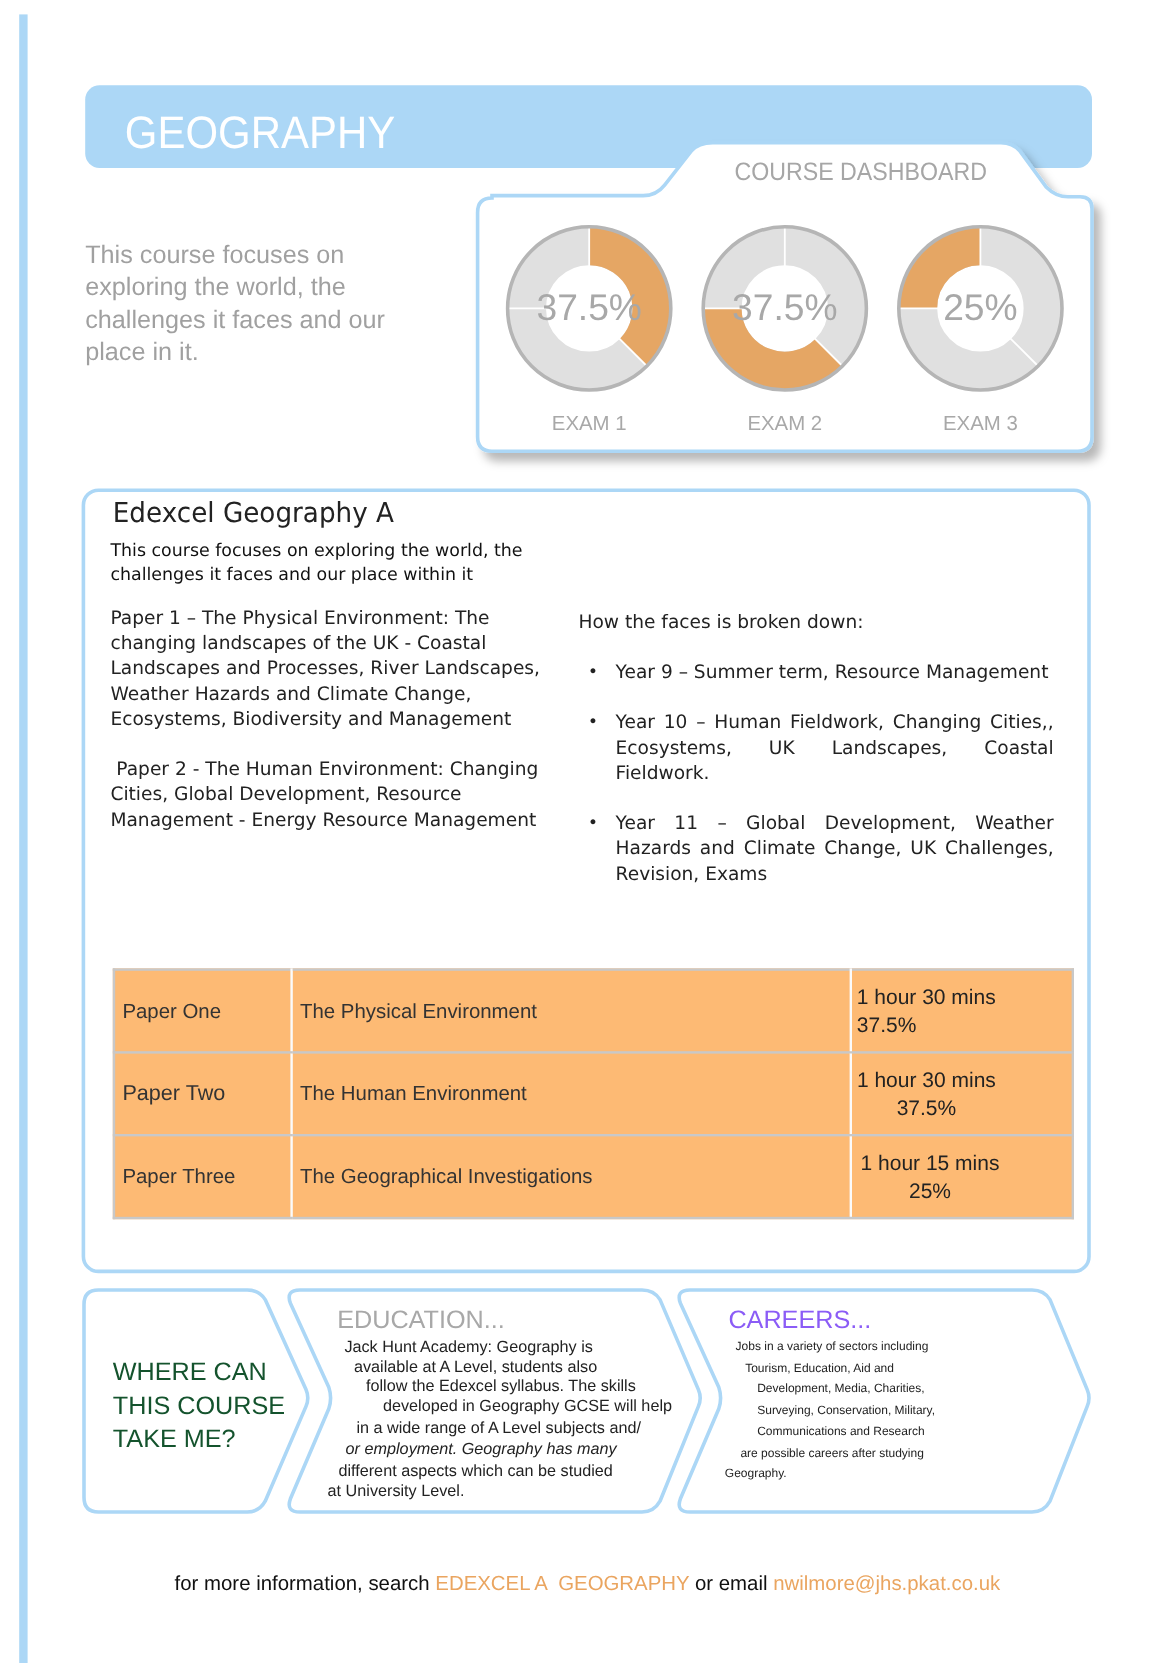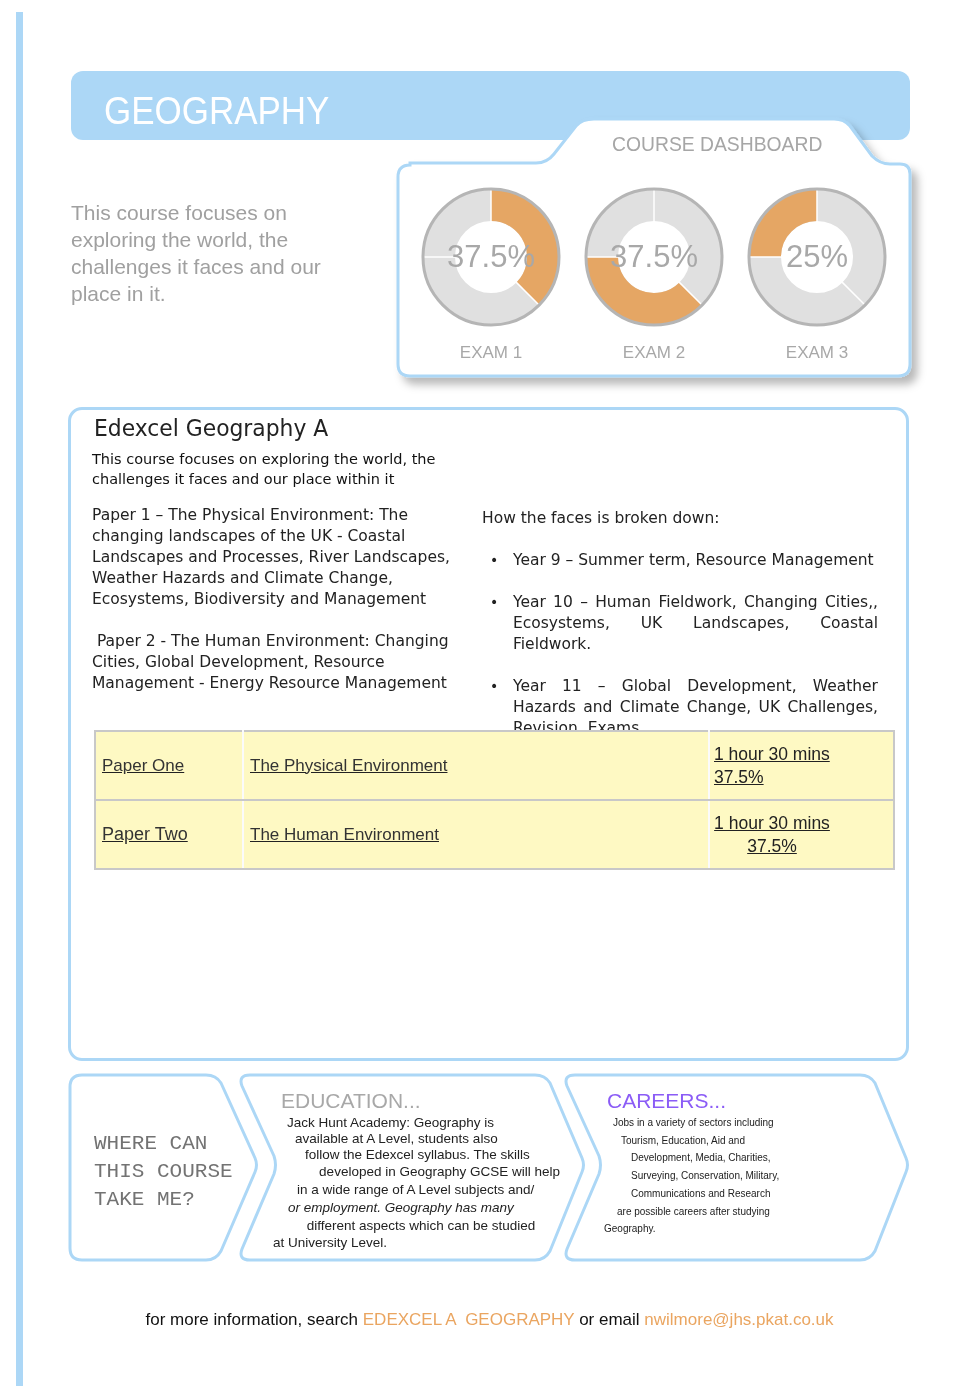--- a/index.html
+++ b/index.html
@@ -19,27 +19,27 @@
   .main-box { left: 68px; top: 407px; width: 841px; height: 654px; border: 3px solid #acd7f6; border-radius: 14px; }
   .main-title { left: 94px; top: 415px; font-family: "DejaVu Sans", sans-serif; font-size: 23px; color: #222; transform: scaleX(0.95); transform-origin: left; }
   .main-sub { left: 92px; top: 449px; width: 380px; font-size: 14.5px; line-height: 20px; color: #111; }
   .papers { left: 92px; top: 505px; width: 380px; font-size: 15.5px; line-height: 21px; color: #222; }
   .papers p { margin-bottom: 21px; }
   .year-head { left: 482px; top: 509px; font-size: 15.5px; color: #222; }
   .year-list { left: 490px; top: 550px; width: 388px; font-size: 15.5px; line-height: 21px; color: #222; }
   .year-item { display: flex; margin-bottom: 21px; }
   .year-bullet { width: 23px; flex: none; font-size: 14px; }
   .year-text { text-align: justify; text-align-last: left; flex: 1; }
-  .exam-table { left: 94px; top: 730px; width: 801px; border-collapse: collapse; background: #fef9c3; text-decoration: underline; }
+  .exam-table { left: 94px; top: 807px; width: 801px; border-collapse: collapse; background: #fdba74; }
   .exam-table td { border: 2px solid #c8c8c8; height: 69px; font-family: "Liberation Sans", sans-serif; font-size: 17px; color: #333; vertical-align: middle; }
   .exam-table td.c1 { width: 148px; padding-left: 6px; border-right: 2px solid #fbfbfb; }
   .exam-table td.c2 { width: 466px; padding-left: 6px; border-right: 2px solid #fbfbfb; }
   .exam-table td.c3 { padding-left: 4px; font-size: 17.5px; color: #222; line-height: 23px; }
   .arrow-svg { left: 60px; top: 1066px; }
-  .where-text { left: 94px; top: 1130px; font-family: Liberation Mono, monospace; font-size: 21px; line-height: 28px; color: #737373; }
+  .where-text { left: 94px; top: 1130px; font-family: Liberation Sans, sans-serif; font-size: 21px; line-height: 28px; color: #14532d; }
   .edu-title { left: 281px; top: 1089px; font-family: "Liberation Sans", sans-serif; font-size: 21px; color: #a8a8a8; }
   .edu-body { left: 270px; top: 1114px; width: 290px; font-family: "Liberation Sans", sans-serif; font-size: 13.5px; line-height: 17.7px; color: #222; }
   .car-title { left: 607px; top: 1089px; font-family: "Liberation Sans", sans-serif; font-size: 21px; color: #8b5cf6; }
   .car-body { left: 604px; top: 1114px; width: 260px; font-family: "Liberation Sans", sans-serif; font-size: 10px; line-height: 17.7px; color: #222; }
   .line { display: block; white-space: nowrap; }
   .footer { left: 0; top: 1310px; width: 979px; text-align: center; font-family: "Liberation Sans", sans-serif; font-size: 17px; color: #111; padding-left: 0; }
   .accent { color: #eaa560; }
 </style>
 </head>
 <body>
@@ -135,20 +135,28 @@
     </td>
   </tr>
   <tr>
     <td class="c1" style="font-size:18px;">Paper Two</td>
     <td class="c2">The Human Environment</td>
     <td class="c3" style="padding-left:0;">
       <div style="width:124px;text-align:center;">1 hour 30 mins</div>
       <div style="width:124px;text-align:center;">37.5%</div>
     </td>
   </tr>
+  <tr>
+    <td class="c1">Paper Three</td>
+    <td class="c2">The Geographical Investigations</td>
+    <td class="c3" style="padding-left:0;">
+      <div style="width:130px;text-align:center;">1 hour 15 mins</div>
+      <div style="width:130px;text-align:center;">25%</div>
+    </td>
+  </tr>
 </tbody>
   </table>
 
 <svg class="abs arrow-svg" width="860" height="200" viewBox="0 0 860 200">
   <g fill="none" stroke="#acd7f6" stroke-width="3" stroke-linejoin="round">
     <path d="M 22 9 L 146 9 Q 156 9 161 17 L 195 92 Q 198 99 195 106 L 161 185 Q 156 194 146 194 L 22 194 Q 10 194 10 182 L 10 21 Q 10 9 22 9 Z"></path>
     <path d="M 190 9 L 475 9 Q 485 9 490 17 L 522 92 Q 525 99 522 106 L 490 185 Q 485 194 475 194 L 190 194 Q 178 194 182 183 L 214 108 Q 217 99 214 90 L 182 20 Q 178 9 190 9 Z"></path>
     <path d="M 515 9 L 800 9 Q 810 9 815 17 L 846 92 Q 849 99 846 106 L 815 185 Q 810 194 800 194 L 515 194 Q 503 194 507 183 L 539 108 Q 542 99 539 90 L 507 20 Q 503 9 515 9 Z"></path>
   </g>
 </svg>
@@ -160,21 +168,21 @@
 </div>
 
 <div class="abs edu-title">EDUCATION...</div>
 <div class="abs edu-body">
   <span class="line" style="padding-left:17px;">Jack Hunt Academy: Geography is</span>
   <span class="line" style="padding-left:25px;line-height:14px;">available at A Level, students also</span>
   <span class="line" style="padding-left:35px;">follow the Edexcel syllabus. The skills</span>
   <span class="line" style="padding-left:35px;text-align:right;">developed in Geography GCSE will help</span>
   <span class="line" style="padding-left:27px;">in a wide range of A Level subjects and/</span>
   <span class="line" style="padding-left:18px;font-style:italic;">or employment. Geography has many</span>
-  <span class="line" style="padding-left:12px;text-align:center;">different aspects which can be studied</span>
+  <span class="line" style="padding-left:12px;">different aspects which can be studied</span>
   <span class="line" style="padding-left:3px;">at University Level.</span>
 </div>
 
 <div class="abs car-title">CAREERS...</div>
 <div class="abs car-body">
   <span class="line" style="padding-left:9px;">Jobs in a variety of sectors including</span>
   <span class="line" style="padding-left:17px;">Tourism, Education, Aid and</span>
   <span class="line" style="padding-left:27px;">Development, Media, Charities,</span>
   <span class="line" style="padding-left:27px;">Surveying, Conservation, Military,</span>
   <span class="line" style="padding-left:27px;">Communications and Research</span>

